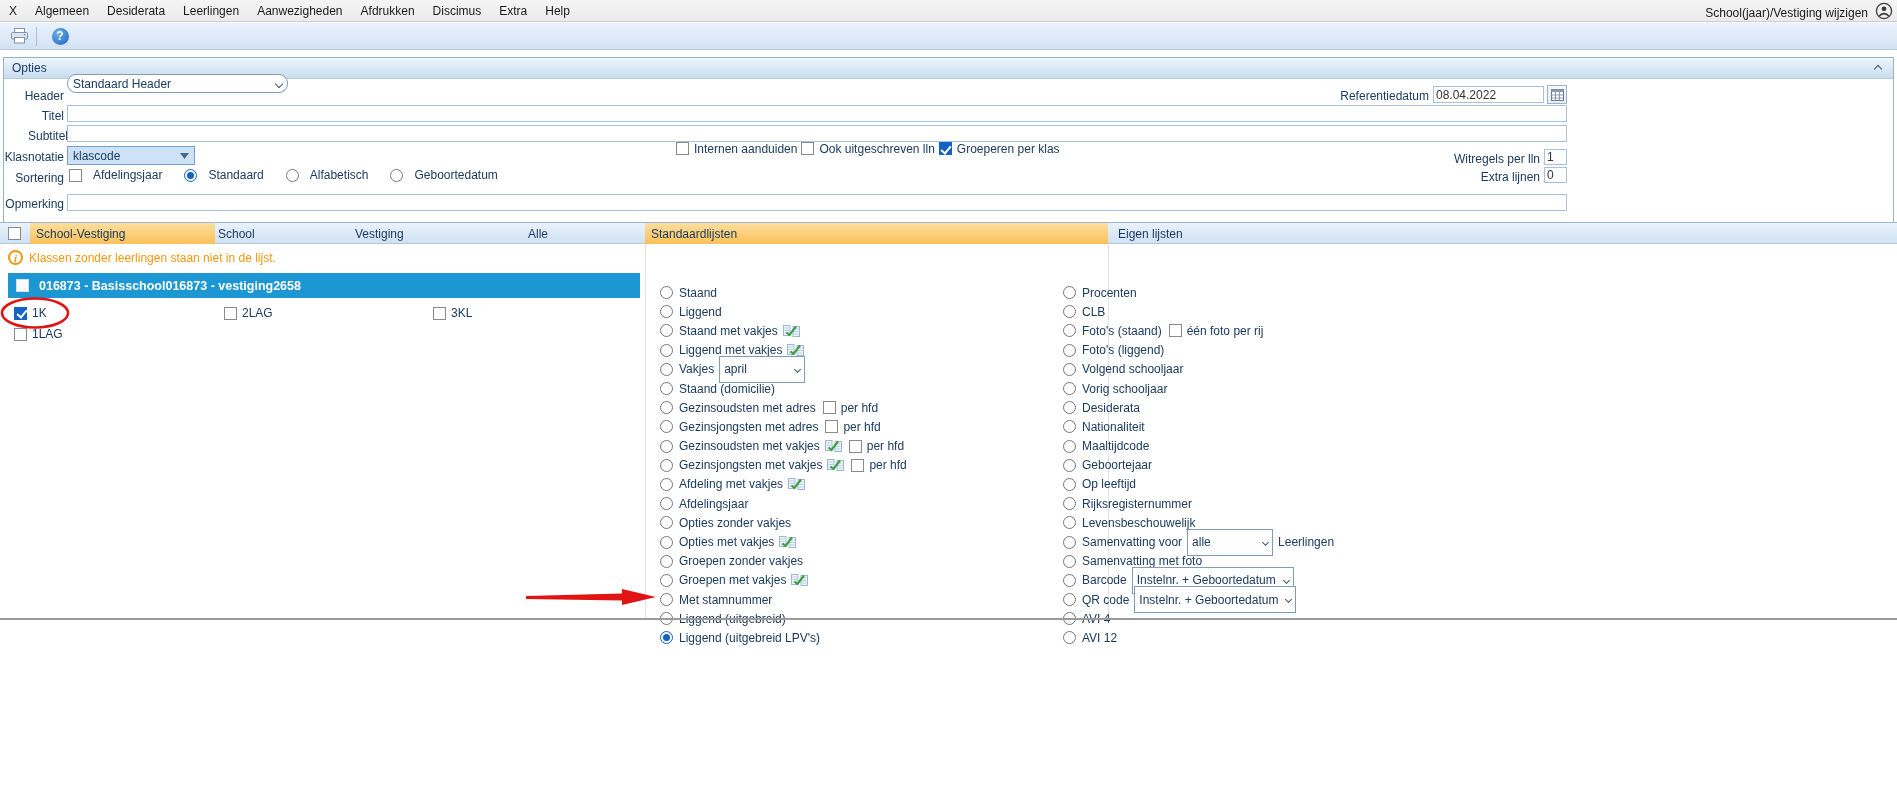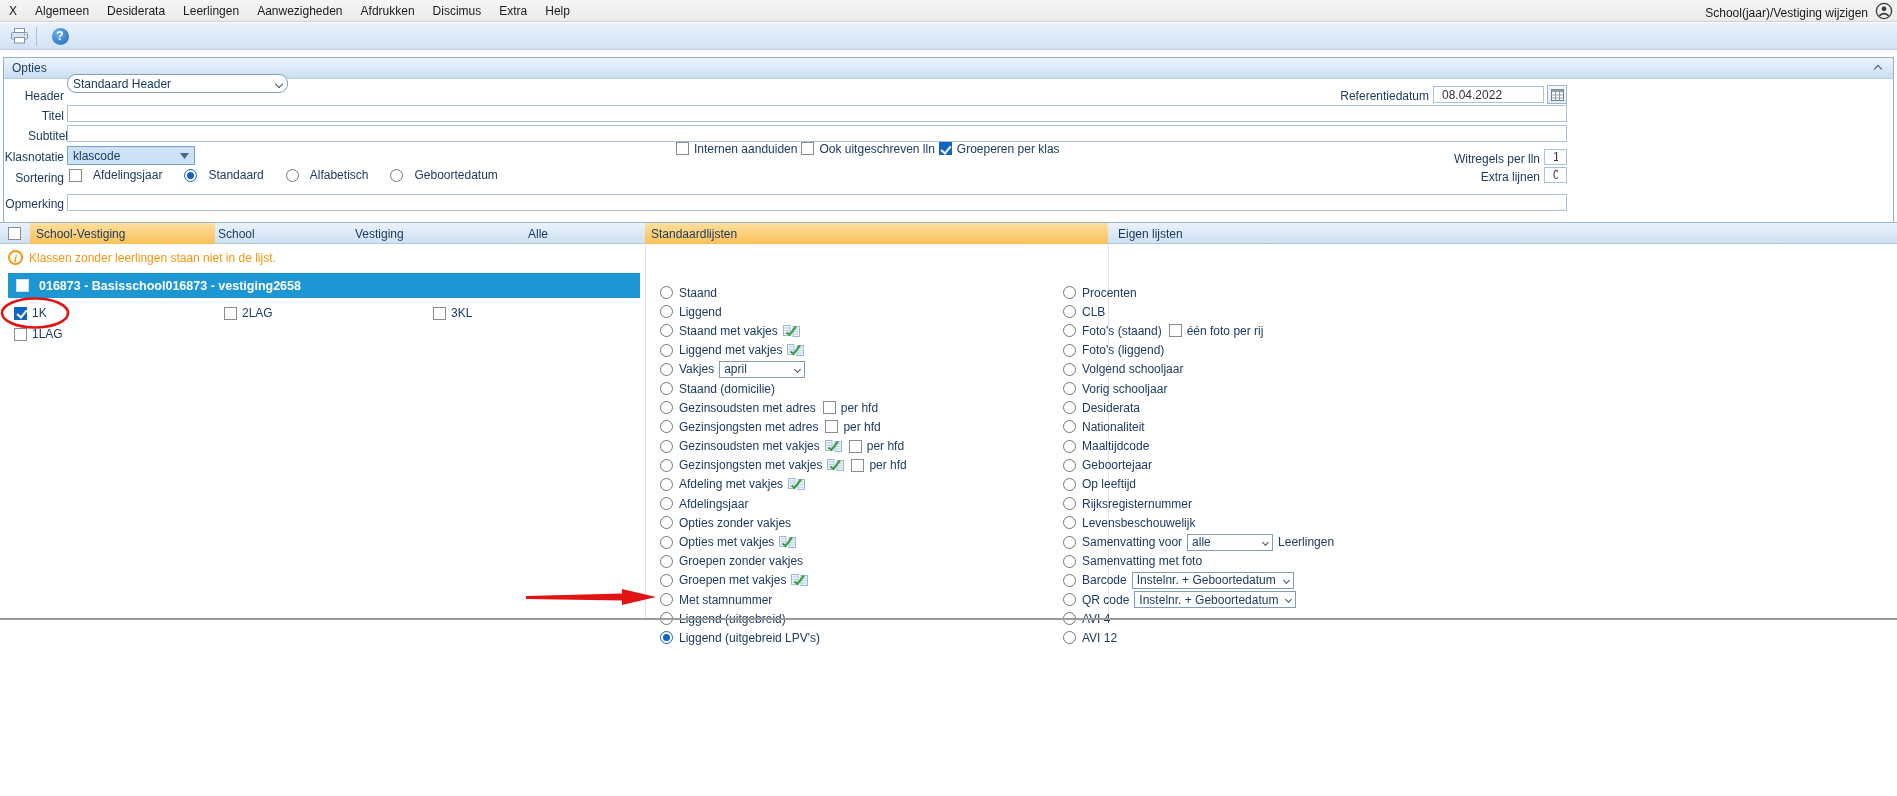--- a/index.html
+++ b/index.html
@@ -30,25 +30,25 @@
   #opties-header { position:absolute; top:0; left:0; right:0; height:21px;
     background:linear-gradient(#eef5fd,#c9ddf1); border-bottom:1px solid #b6cbe0;
     color:#17395f; }
   #opties-title { position:absolute; left:8px; top:3px; }
   .chev { display:inline-block; width:6px; height:6px; border-right:1.4px solid #456; border-bottom:1.4px solid #456; transform:rotate(45deg); }
   .chev.up { transform:rotate(-135deg); }
   #opties-collapse { position:absolute; right:12px; top:8px; }
 
   .flabel { position:absolute; transform:translateX(-100%); white-space:nowrap; color:#1c3c60; }
   .tinput { position:absolute; height:17px; border:1px solid #a9c2db; background:#fff;
-    font-family:"Liberation Sans",sans-serif; font-size:12px; color:#333; padding:0 8px; outline:none; }
+    font-family:"Liberation Sans",sans-serif; font-size:12px; color:#333; padding:0 2px; outline:none; }
   .combo { position:absolute; height:19px; border:1px solid #7f9db9; background:#fff;
     display:flex; align-items:center; justify-content:space-between; padding:0 5px; color:#1c3c60; }
   .combo .chev { margin-left:6px; }
-  .mini-combo { display:inline-flex; height:17px; border:1px solid #7f9db9; background:#fff;
+  .mini-combo { display:inline-flex; height:27px; border:1px solid #7f9db9; background:#fff;
     align-items:center; justify-content:space-between; padding:0 4px; margin-left:5px; min-width:86px; color:#1c3c60; }
   .mini-combo .chev { width:5px; height:5px; margin-left:8px; }
 
   .cb { position:relative; display:inline-block; width:13px; height:13px;
     border:1px solid #8a8a8a; background:#fff; flex:none; }
   .cb.checked { background:#1263c4; border-color:#1263c4; }
   .cb.checked::after { content:''; position:absolute; left:3.5px; top:0.5px; width:4px; height:8px;
     border-right:2px solid #fff; border-bottom:2px solid #fff; transform:rotate(40deg); }
   .radio { position:relative; display:inline-block; width:13px; height:13px;
     border:1px solid #767676; border-radius:50%; background:#fff; flex:none; }

